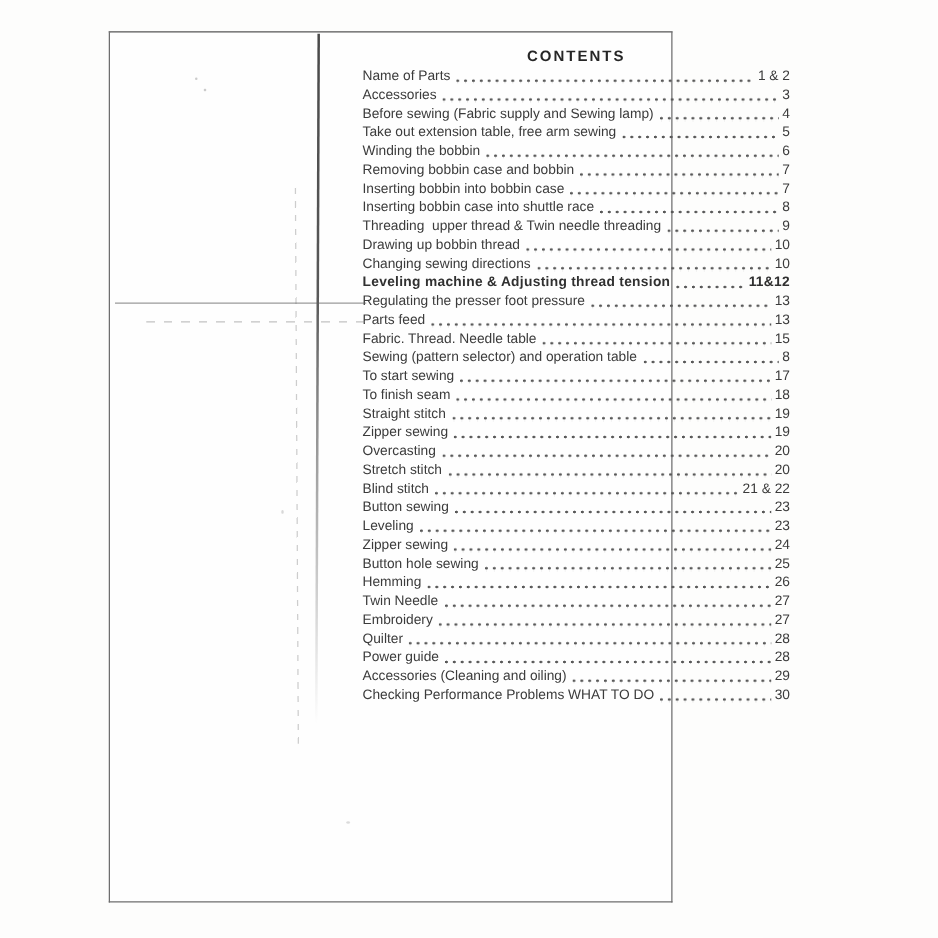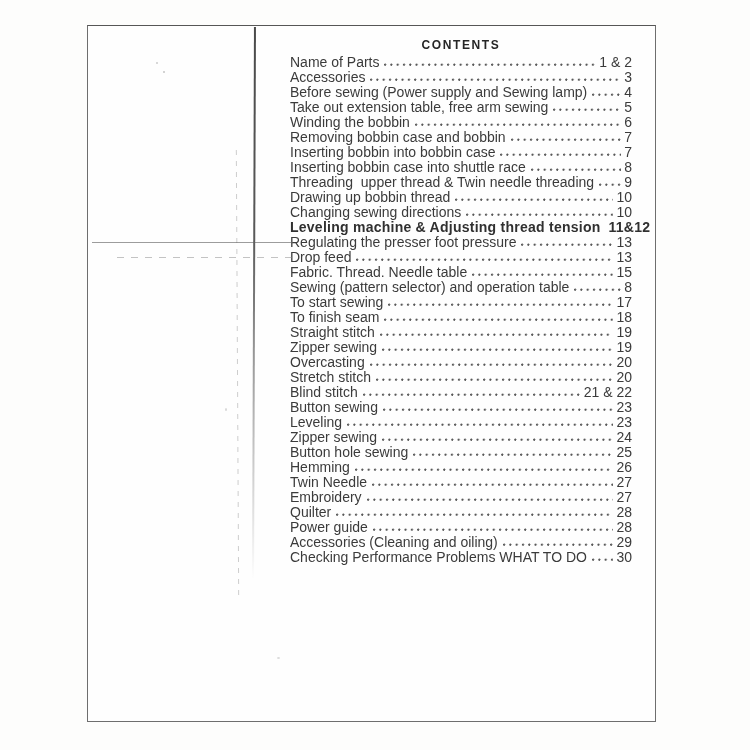--- a/index.html
+++ b/index.html
@@ -15,21 +15,21 @@
     position: relative;
     width: 750px;
     height: 750px;
     background: #fdfdfc;
   }
   
   .sheet {
     position: absolute;
     left: 87px;
     top: 25px;
-    width: 569px;
+    width: 451px;
     height: 697px;
     box-sizing: border-box;
     border: 1.6px solid #6e6e6e;
     border-top-color: #565656;
     background: #fefefe;
   }
   .toc-title {
     position: absolute;
     left: 202px;
     top: 12px;
@@ -41,23 +41,23 @@
     color: #262626;
   }
   .toc-entries {
     position: absolute;
     left: 202px;
     top: 29px;
     width: 342px;
   }
   .row {
     display: flex;
-    align-items: flex-end;
+    align-items: flex-start;
     height: 15px;
-    font-size: 14px;
+    font-size: 11px;
     color: #3b3b3b;
   }
   .row.bold {
     font-weight: 700;
     letter-spacing: 0.25px;
     color: #303030;
   }
   .label { white-space: pre; }
   .pageno { white-space: pre; }
   .dots {
@@ -139,21 +139,21 @@
           <span class="label">Name of Parts</span>
           <span class="dots"></span>
           <span class="pageno">1 &amp; 2</span>
         </div>
         <div class="row">
           <span class="label">Accessories</span>
           <span class="dots"></span>
           <span class="pageno">3</span>
         </div>
         <div class="row">
-          <span class="label">Before sewing (Power supply and Sewing lamp)</span>
+          <span class="label">Before sewing (Fabric supply and Sewing lamp)</span>
           <span class="dots"></span>
           <span class="pageno">4</span>
         </div>
         <div class="row">
           <span class="label">Take out extension table, free arm sewing</span>
           <span class="dots"></span>
           <span class="pageno">5</span>
         </div>
         <div class="row">
           <span class="label">Winding the bobbin</span>
@@ -194,21 +194,21 @@
           <span class="label">Leveling machine &amp; Adjusting thread tension</span>
           <span class="dots"></span>
           <span class="pageno">11&amp;12</span>
         </div>
         <div class="row">
           <span class="label">Regulating the presser foot pressure</span>
           <span class="dots"></span>
           <span class="pageno">13</span>
         </div>
         <div class="row">
-          <span class="label">Drop feed</span>
+          <span class="label">Parts feed</span>
           <span class="dots"></span>
           <span class="pageno">13</span>
         </div>
         <div class="row">
           <span class="label">Fabric. Thread. Needle table</span>
           <span class="dots"></span>
           <span class="pageno">15</span>
         </div>
         <div class="row">
           <span class="label">Sewing (pattern selector) and operation table</span>

